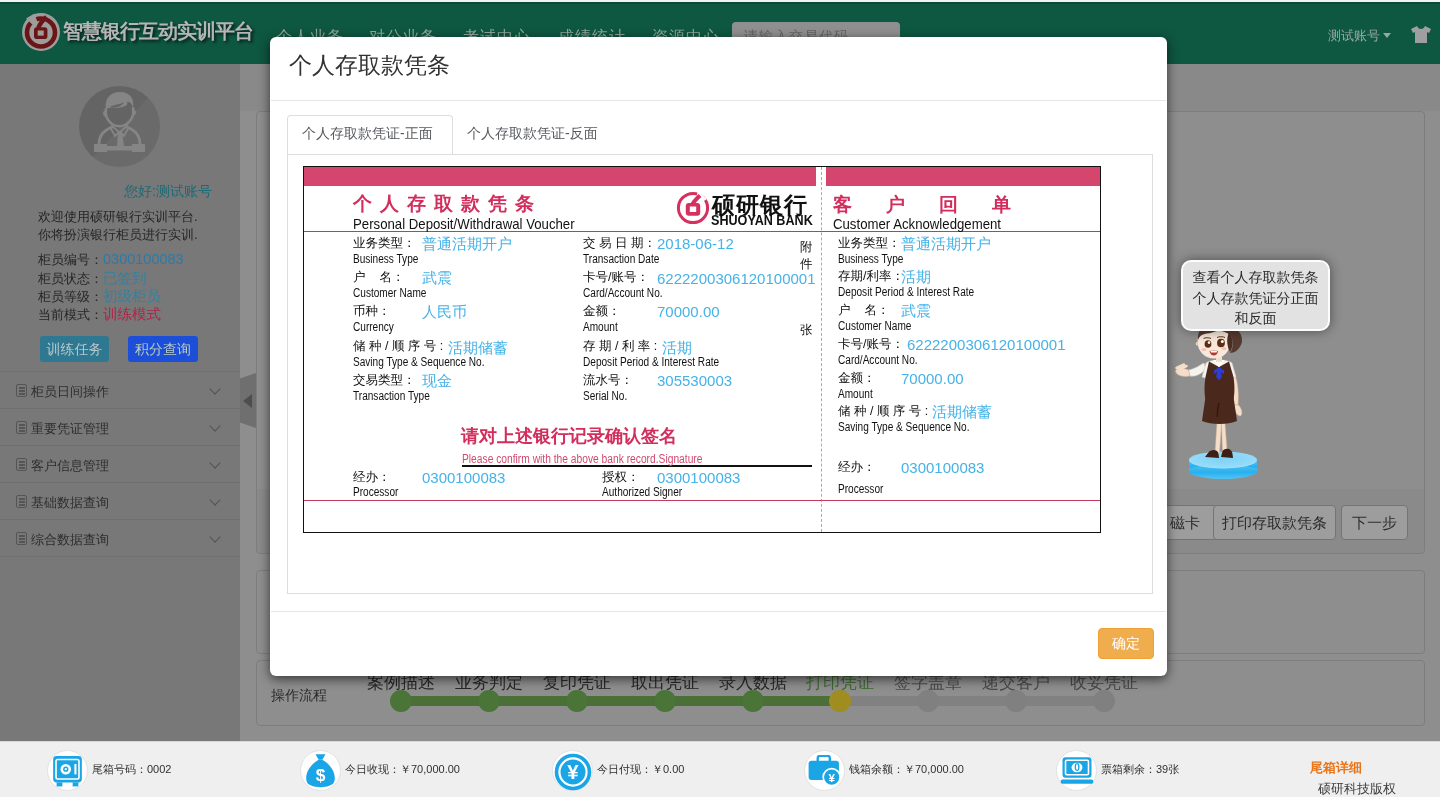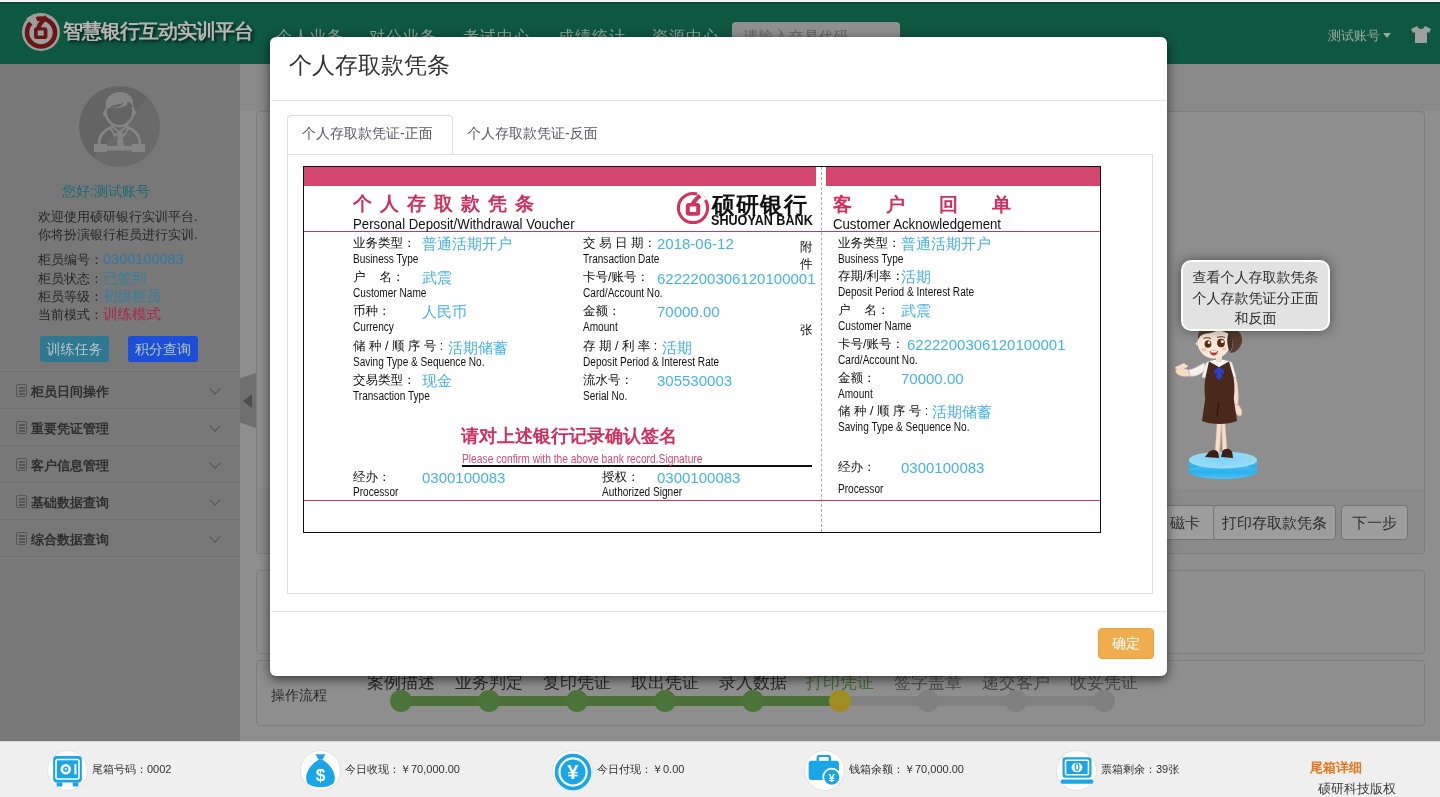--- a/index.html
+++ b/index.html
@@ -12,30 +12,30 @@
 #header { left:0; top:2px; width:1440px; height:62px; background:#0e5741; border-top:2px solid #074a37; }
 #htitle { left:63px; top:18px; font-size:20px; font-weight:bold; color:#b5b5b5; letter-spacing:-1px; text-shadow:2px 2px 3px rgba(0,0,0,0.65); }
 .navitem { top:27px; font-size:16px; color:#8ea69b; letter-spacing:1px; }
 #searchbox { left:732px; top:22px; width:168px; height:30px; background:#8f8f8f; border-radius:4px; font-size:14px; color:#636363; padding:6px 12px; letter-spacing:1px; }
 #hright { left:1328px; top:27px; font-size:13px; color:#9aa8a2; }
 #hcaret { left:1383px; top:33px; border-top:5px solid #9aa8a2; border-left:4.5px solid transparent; border-right:4.5px solid transparent; }
 #sidebar { left:0; top:64px; width:240px; height:677px; background:#787878; }
 
 
 #avatar { left:79px; top:86px; width:81px; height:81px; border-radius:50%; background:#6e6e6e; overflow:hidden; }
-#hello { left:0; top:183px; width:212px; text-align:center; font-size:14px; color:#1e6a74; }
+#hello { left:0; top:183px; width:212px; text-align:right; font-size:14px; color:#1e6a74; }
 .sbline { left:38px; font-size:13px; color:#262626; }
 .sbline .blu { color:#2d7aa6; font-size:14.5px; }
 .sbline .grn { color:#35809f; font-size:14.5px; }
 .sbline .red { color:#b02448; font-size:14.5px; }
 #btn1 { left:40px; top:336px; width:69px; height:26px; background:#2e7991; color:#b9c7cc; font-size:14px; text-align:center; line-height:26px; border-radius:3px; }
 #btn2 { left:128px; top:336px; width:70px; height:26px; background:#1d4ed8; color:#b9cdbd; font-size:14px; text-align:center; line-height:27px; border-radius:3px; }
 #menu { left:0; top:371px; width:240px; border-top:1px solid #6f6f6f; }
 .mrow { position:relative; height:37px; border-bottom:1px solid #6f6f6f; }
-.mrow .mtxt { position:absolute; left:31px; top:11px; font-size:13px; color:#2e2e2e;font-weight:bold; }
+.mrow .mtxt { position:absolute; left:31px; top:11px; font-size:13px; color:#2e2e2e; }
 .mrow .micon { position:absolute; left:16px; top:12px; width:11px; height:13px; border:1px solid #555; border-radius:2px; }
 .mrow .micon:after { content:""; position:absolute; left:1.5px; top:2px; width:6px; height:1.5px; background:#555; box-shadow:0 3px 0 #555, 0 6px 0 #555; }
 .mrow .chev { position:absolute; right:21px; top:13px; width:8px; height:8px; border-right:1.5px solid #545454; border-bottom:1.5px solid #545454; transform:rotate(45deg); }
 
 
 #handle { left:240px; top:373px; width:16px; height:55px; background:#6f6f6f; clip-path:polygon(0 10%,100% 0,100% 100%,0 90%); }
 #handle .tri { position:absolute; left:3px; top:21px; width:0; height:0; border-right:9px solid #4e4e4e; border-top:7px solid transparent; border-bottom:7px solid transparent; }
 
 
 #ctop { left:240px; top:64px; width:1200px; height:47px; background:#898989; }

